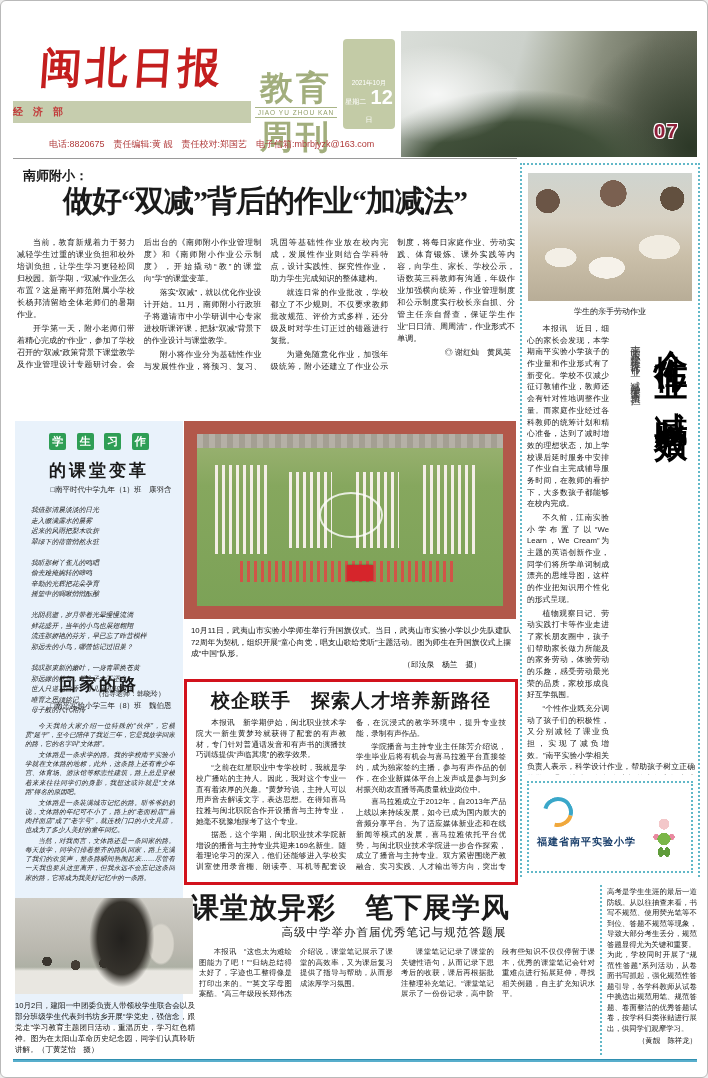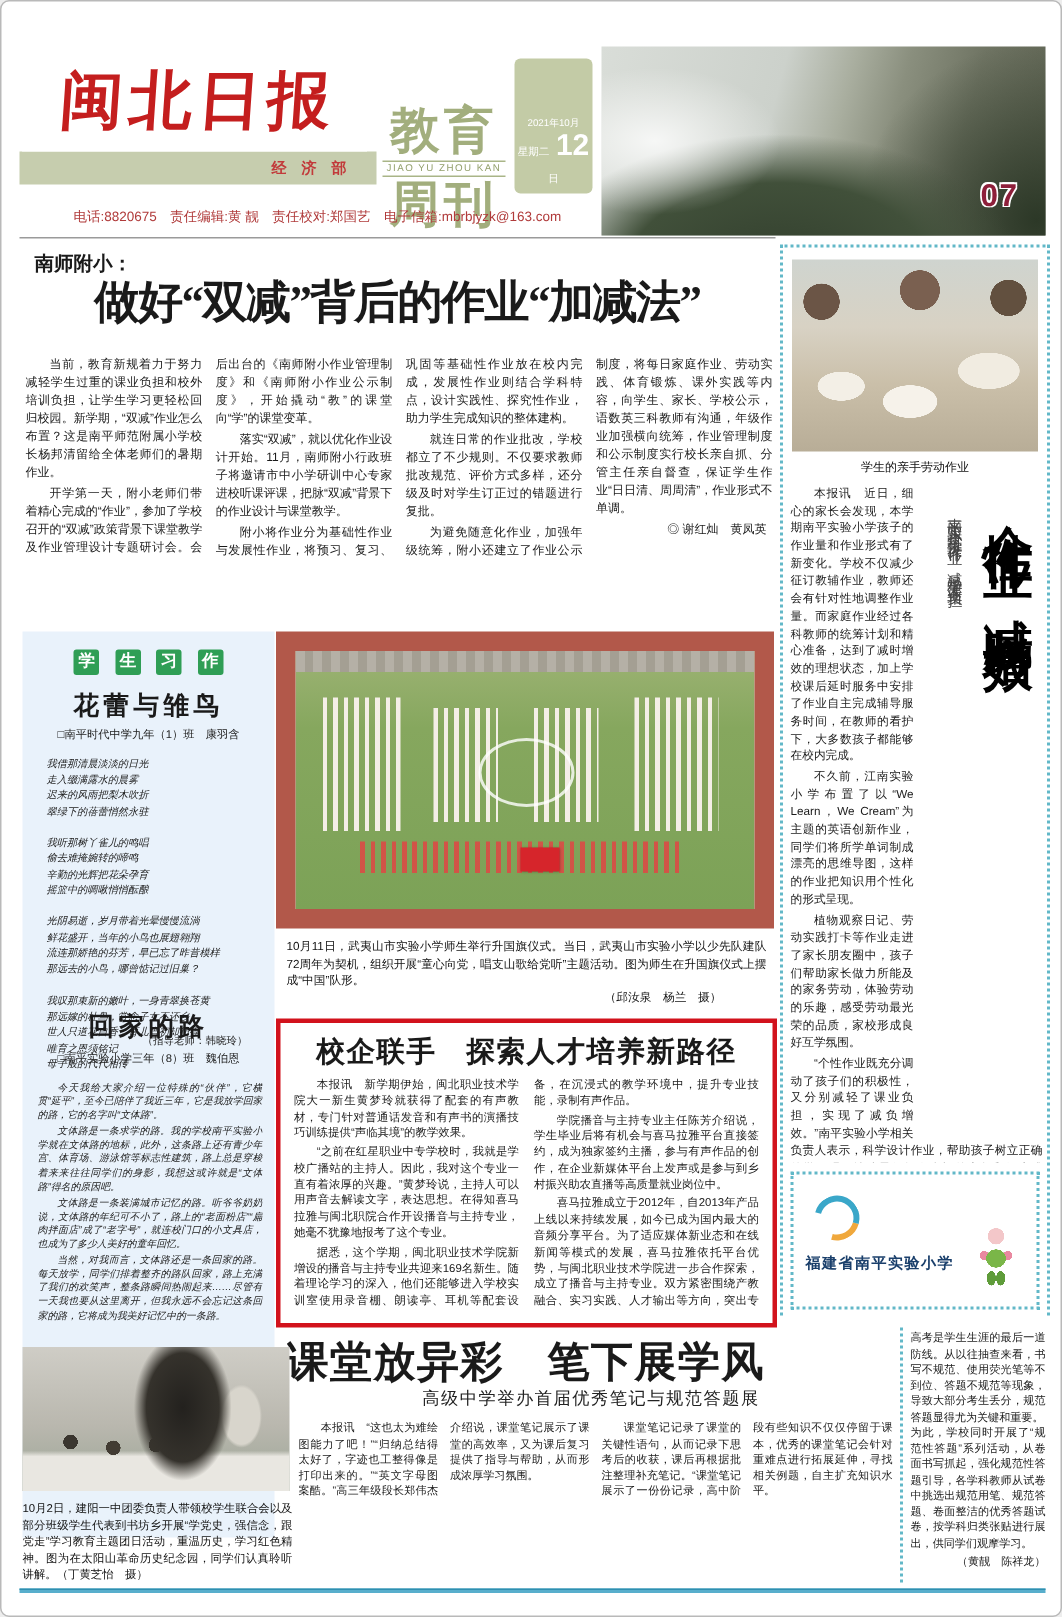--- a/index.html
+++ b/index.html
@@ -11,21 +11,21 @@
   .just{text-align:justify;text-justify:inter-ideograph;}
   .pre{white-space:pre-line;}
   p{margin:0 0 2px 0;text-indent:2em;}
   .nopad{text-indent:0;}
 
   
   #mast-sage{left:12px;top:100px;width:238px;height:22px;background:#c6cdae;}
   #paper-title{left:16px;top:34px;width:230px;height:66px;background:#fff;
     color:#c41e1e;font-size:42px;font-weight:900;letter-spacing:4px;line-height:66px;text-align:center;
     font-family:"Liberation Serif",serif;transform:skewX(-4deg);}
-  #dept{left:12px;top:104px;width:228px;text-align:right;color:#c23a3a;font-size:10px;font-weight:bold;letter-spacing:10px;}
+  #dept{left:12px;top:104px;width:228px;text-align:left;color:#c23a3a;font-size:10px;font-weight:bold;letter-spacing:10px;}
   #weekly{left:252px;top:36px;width:86px;height:92px;text-align:center;color:#a2ae7d;font-weight:900;margin-top:34px;}
   #weekly .big{font-size:33px;letter-spacing:3px;line-height:34px;font-family:"Liberation Serif",serif;}
   #weekly .py{font-size:6.5px;color:#93a06c;border-top:1px solid #a9b587;border-bottom:1px solid #a9b587;
     padding:1px 0;margin:2px 2px;letter-spacing:1px;font-weight:normal;}
   #datebox{left:342px;top:38px;width:52px;height:90px;background:#c3cba6;border-radius:4px;color:#fff;
     text-align:center;padding-top:40px;line-height:1.1;}
   #datebox .dm{font-size:6.5px;}
   #datebox .dw{font-size:7px;display:inline;}
   #datebox .dd{font-size:20px;font-weight:900;display:inline;}
   #datebox .ds{font-size:7px;display:inline;}
@@ -48,21 +48,21 @@
     column-count:4;column-gap:9px;font-size:8px;line-height:1.5;}
   #lead-body .byl{text-align:right;text-indent:0;padding-right:4px;}
 
   
   #stu-box{left:14px;top:420px;width:168px;height:604px;background:#e9f2fb;overflow:hidden;}
   #stu-head{position:absolute;left:0;top:10px;width:168px;text-align:center;}
   .gchar{display:inline-block;width:17px;height:17px;line-height:17px;margin:0 3px;background:#2f9e55;
     color:#fff;font-size:11px;font-weight:bold;border-radius:2px;}
   .stu-title{position:absolute;width:168px;text-align:center;font-size:17px;font-weight:900;
     font-family:"Liberation Serif",serif;letter-spacing:3px;}
-  .stu-byl{position:absolute;width:168px;text-align:center;font-size:7.5px;color:#222;}
+  .stu-byl{position:absolute;width:168px;text-align:center;font-size:7.5px;color:#222;margin-left:12px;}
   #poem-body{position:absolute;left:16px;top:84px;width:138px;font-size:6.8px;line-height:1.55;
     font-style:italic;color:#222;}
   .teach{position:absolute;width:150px;text-align:right;font-size:7px;color:#222;}
   #essay-body{position:absolute;left:10px;top:300px;width:150px;height:162px;overflow:hidden;
     font-size:6.6px;line-height:1.38;font-style:italic;color:#222;}
 
   
   #photo-statue{left:14px;top:897px;width:178px;height:96px;
     background:
       radial-gradient(44px 66px at 60% 42%,#23211e 0%,#35322c 55%,rgba(53,50,44,0) 74%),
@@ -172,21 +172,21 @@
     <p class="byl">◎ 谢红灿　黄凤英</p>
   </div>
 
   <div class="abs" id="stu-box">
     <div id="stu-head">
       <span class="gchar">学</span>
       <span class="gchar">生</span>
       <span class="gchar">习</span>
       <span class="gchar">作</span>
     </div>
-    <div class="stu-title" style="top:38px">花蕾与雏鸟</div>
+    <div class="stu-title" style="top:38px">的课堂变革</div>
     <div class="stu-byl" style="top:64px">□南平时代中学九年（1）班　康羽含</div>
     <div class="pre" id="poem-body">我借那清晨淡淡的日光
 走入缀满露水的晨雾
 迟来的风雨把梨木吹折
 翠绿下的蓓蕾悄然永驻
 
 我听那树丫雀儿的鸣唱
 偷去难掩婉转的啼鸣
 辛勤的光辉把花朵孕育
 摇篮中的啁啾悄悄酝酿

